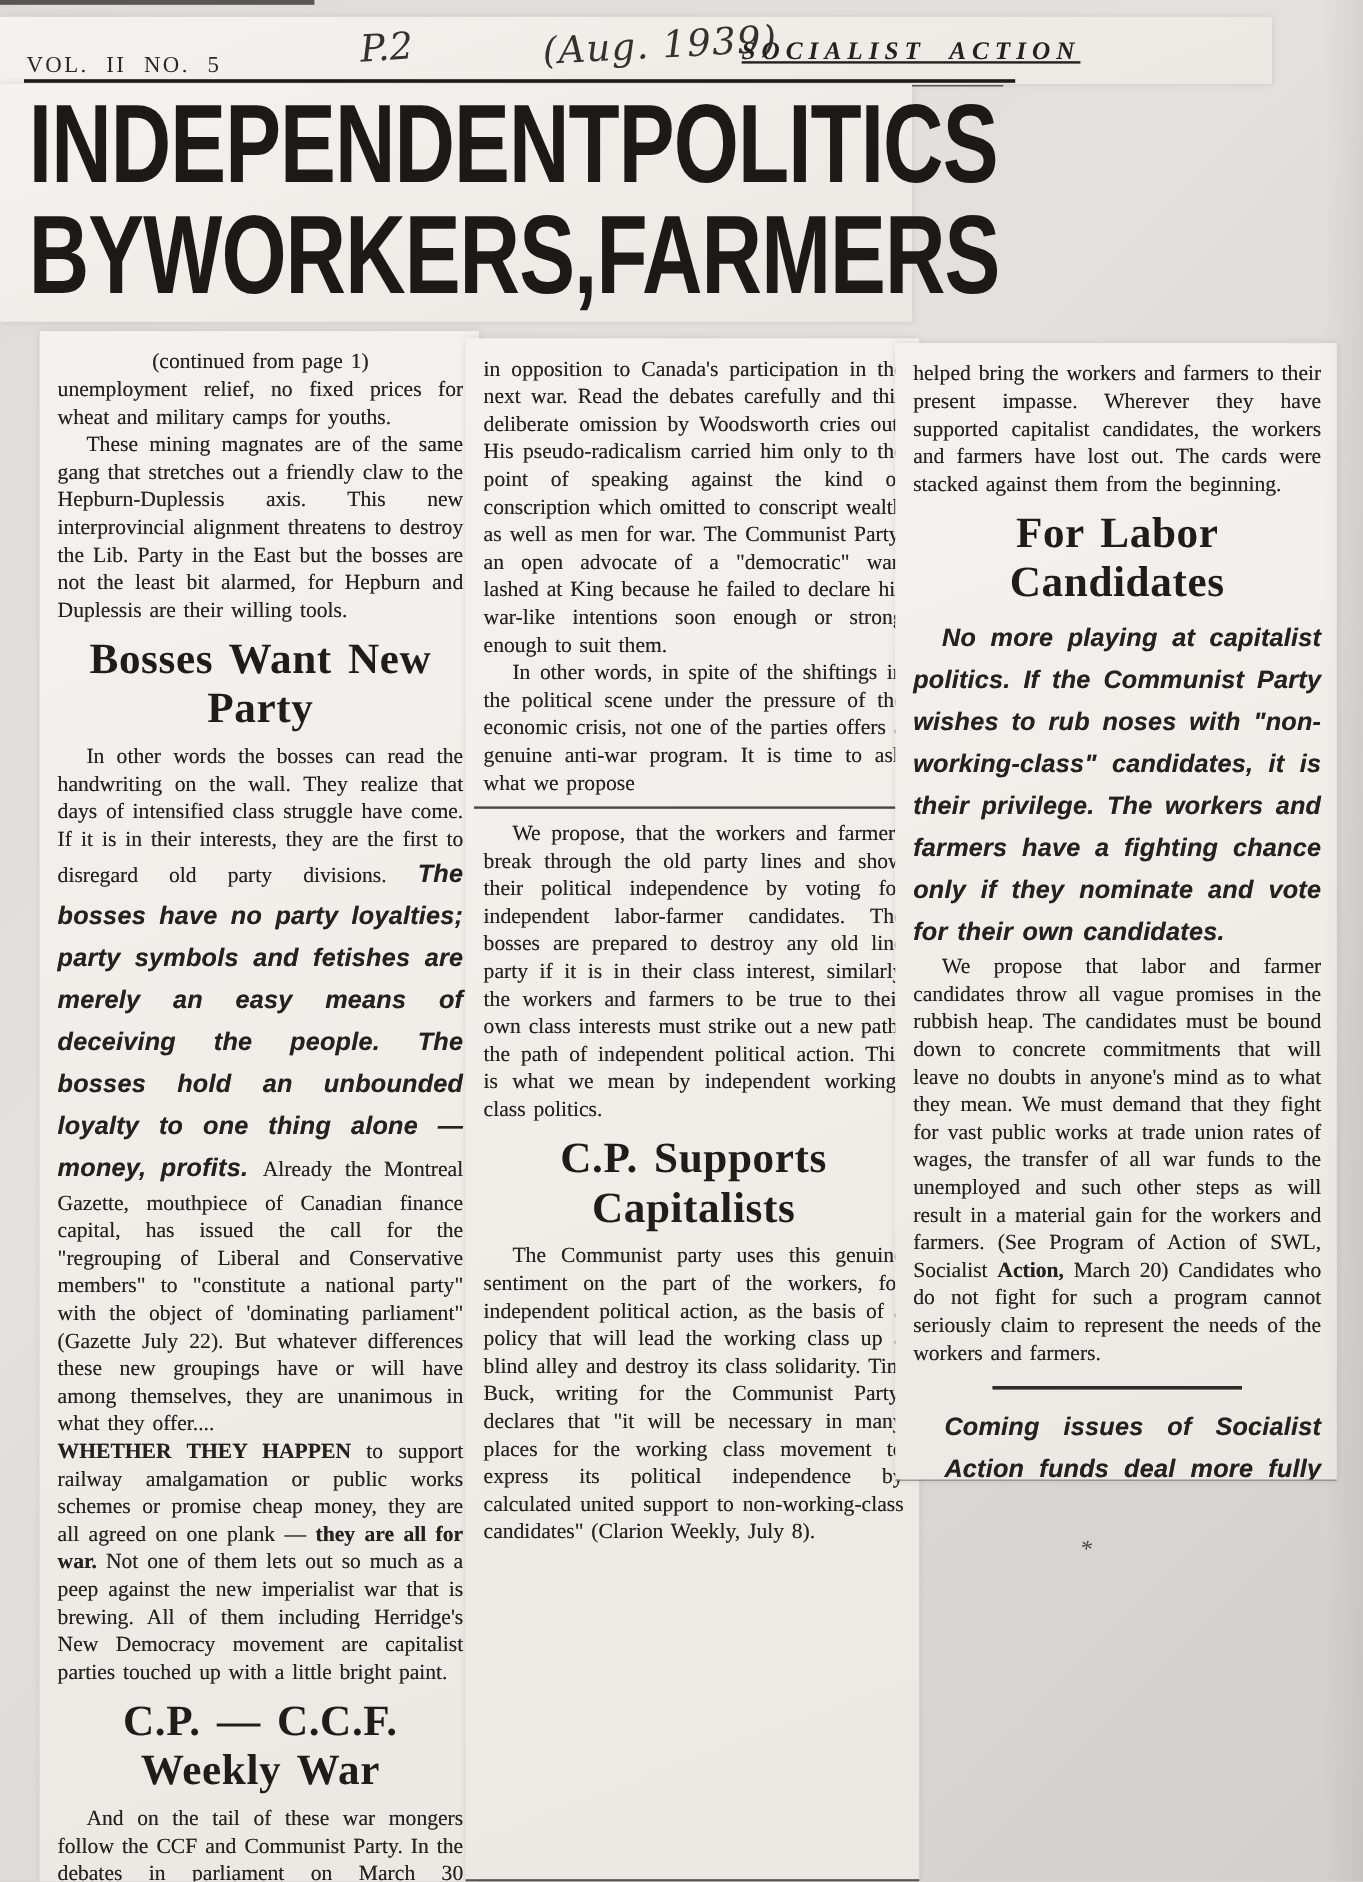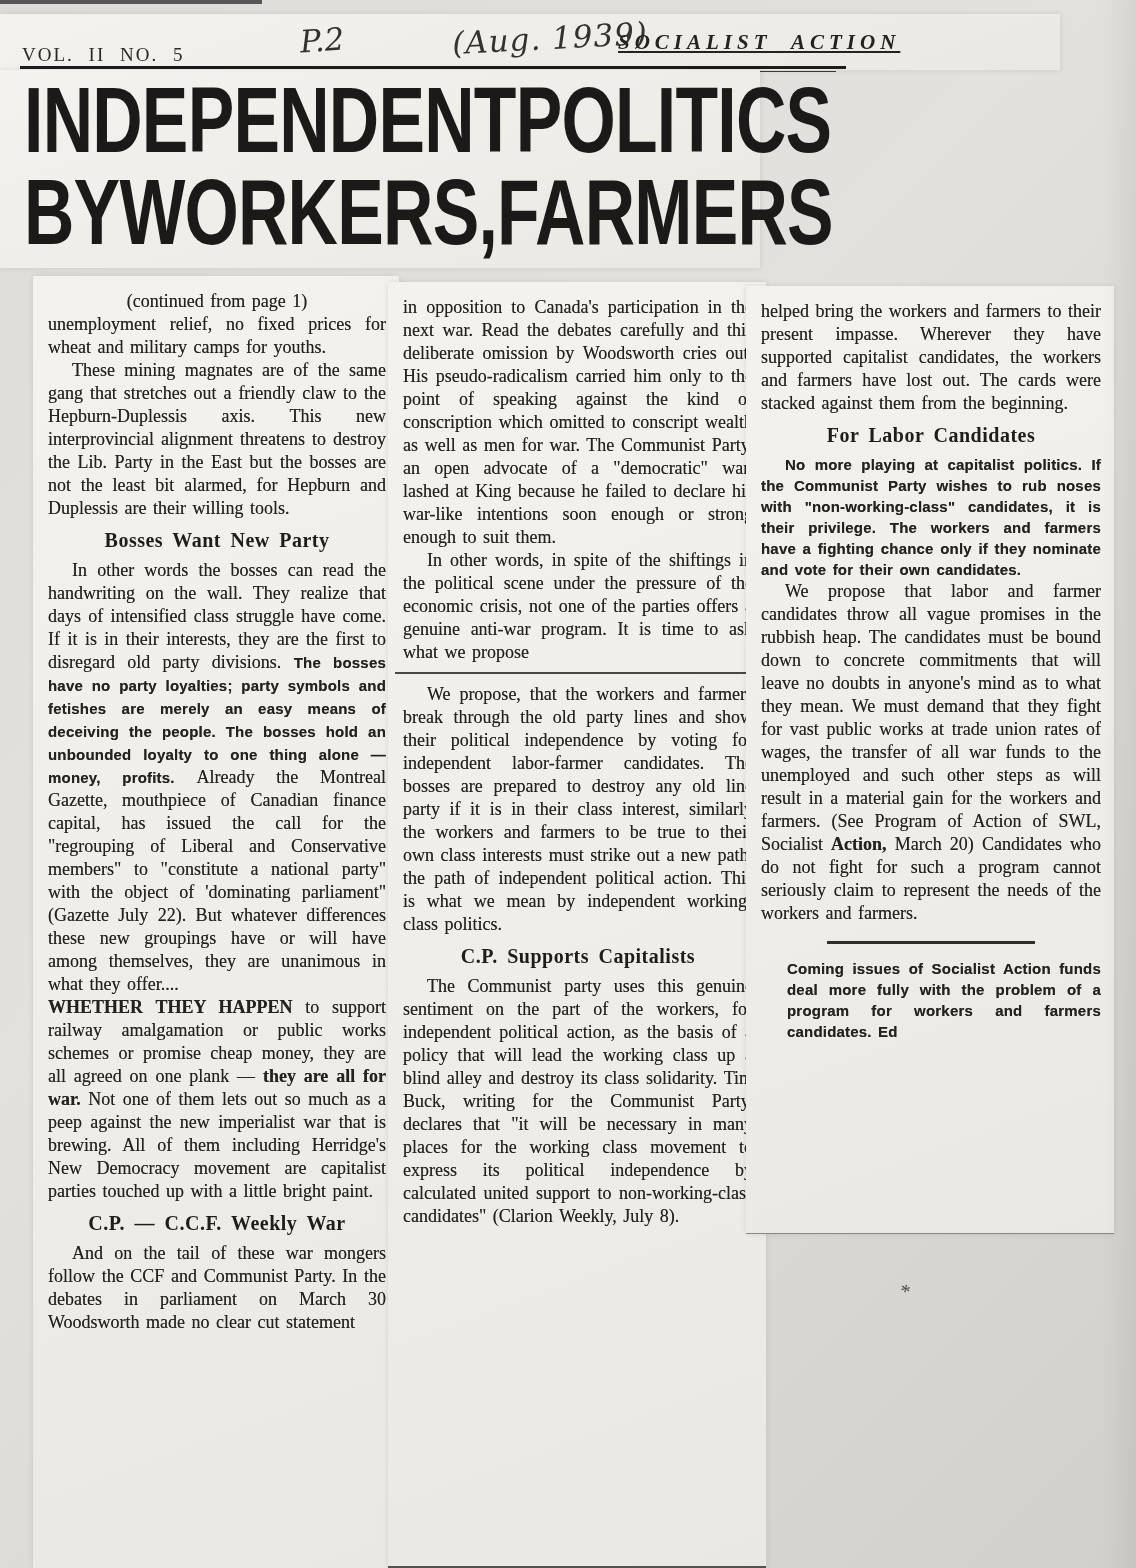--- a/index.html
+++ b/index.html
@@ -33,24 +33,24 @@
   
   .clip-col{padding:14px 13px 10px 15px;box-sizing:border-box;overflow:hidden;}
   .col-1{left:8px;top:276px;width:366px;height:1292px;margin-left:25px;}
   .col-2{left:388px;top:282px;width:378px;height:1286px;border-bottom:2px solid #55534f;}
   .col-3{left:746px;top:286px;width:368px;height:948px;border-bottom:1px solid #8a8884;}
   .clip-col p{margin:0;font-size:18px;line-height:23px;text-align:justify;word-spacing:2px;
               color:#23221e;text-shadow:0 0 .4px rgba(20,20,20,.55);}
   .clip-col p.indent{text-indent:24px;}
   .clip-col p.center{text-align:center;}
   .clip-col p.sans, .clip-col span.sans{font-family:"Liberation Sans",sans-serif;
-              font-weight:bold;font-size:15px;line-height:21px;letter-spacing:.2px;}
+              font-weight:bold;font-size:21px;line-height:35px;letter-spacing:.2px;font-style:italic;}
   .clip-col span.b{font-weight:bold;}
   .clip-col p.pad-left{padding-left:26px;}
-  .clip-col h2{margin:9px 0 7px 0;text-align:center;font-size:20px;line-height:1.15;
+  .clip-col h2{margin:9px 0 7px 0;text-align:center;font-size:36px;line-height:1.15;
                font-weight:bold;color:#1e1d1a;letter-spacing:.5px;word-spacing:4px;}
   .rule{border:0;}
   .rule.full{margin:8px -6px 9px -8px;height:2px;background:#4a4844;}
   .rule.short{margin:16px auto 14px auto;width:208px;height:3px;background:#2e2d2a;}
   .asterisk{position:absolute;left:900px;top:1280px;font-size:20px;color:#4a4946;transform:rotate(12deg);}
 </style>
 </head>
 <body>
 
 <div class="scan">

